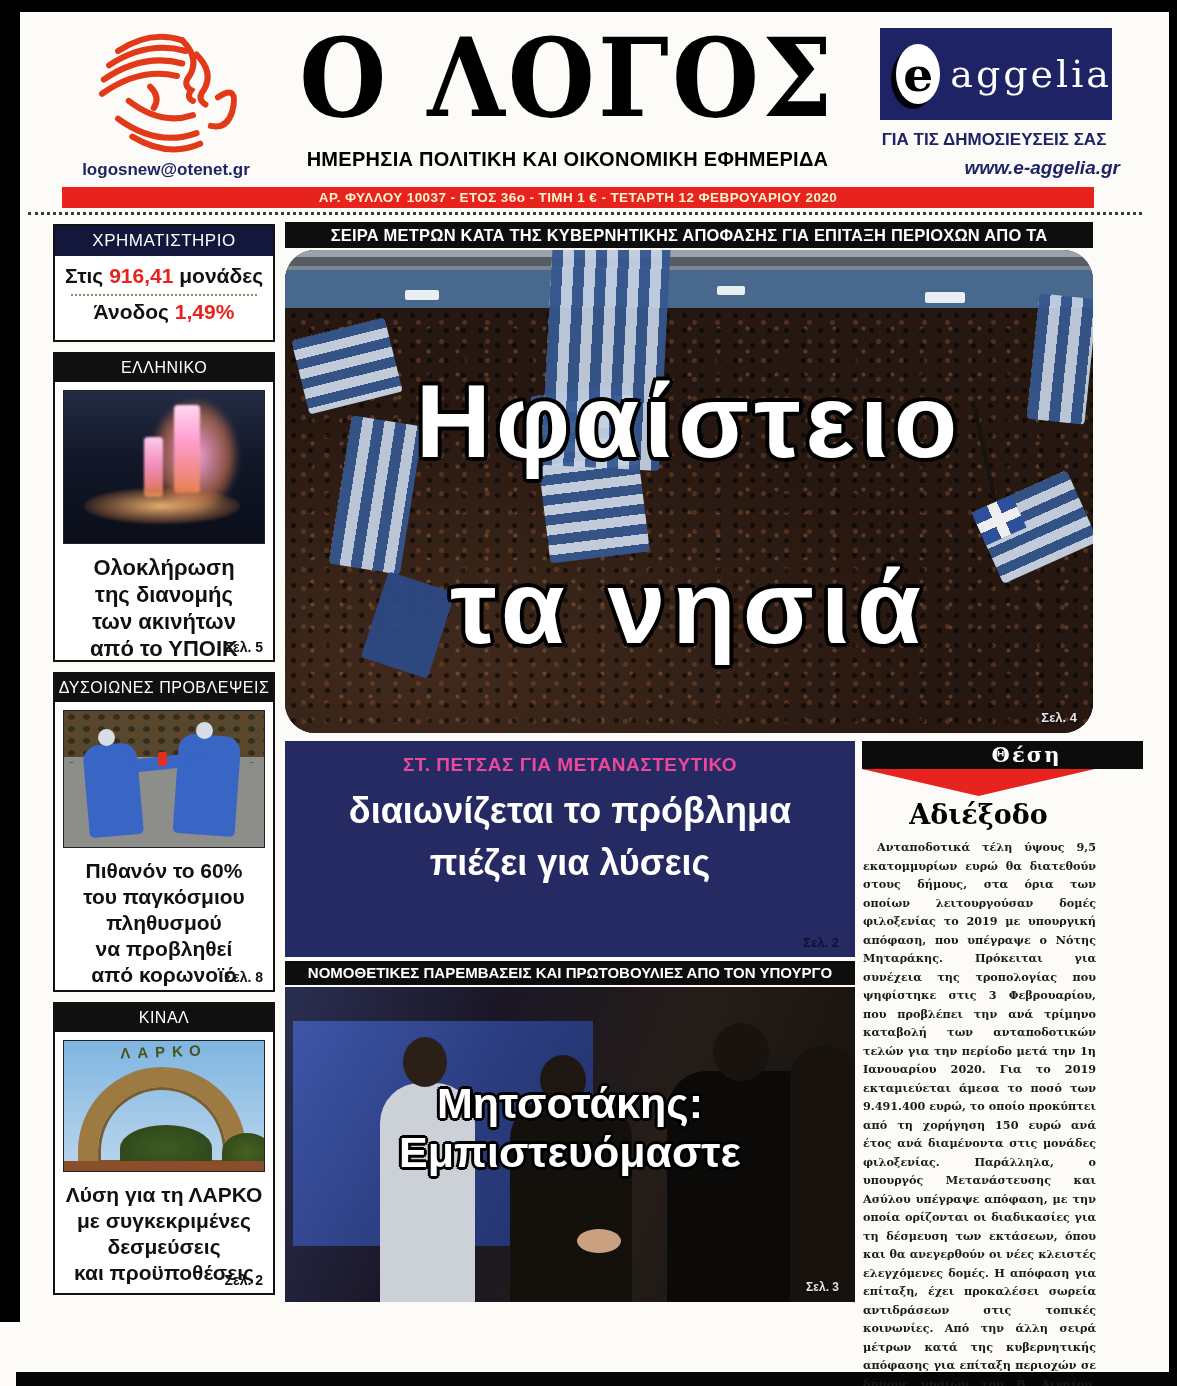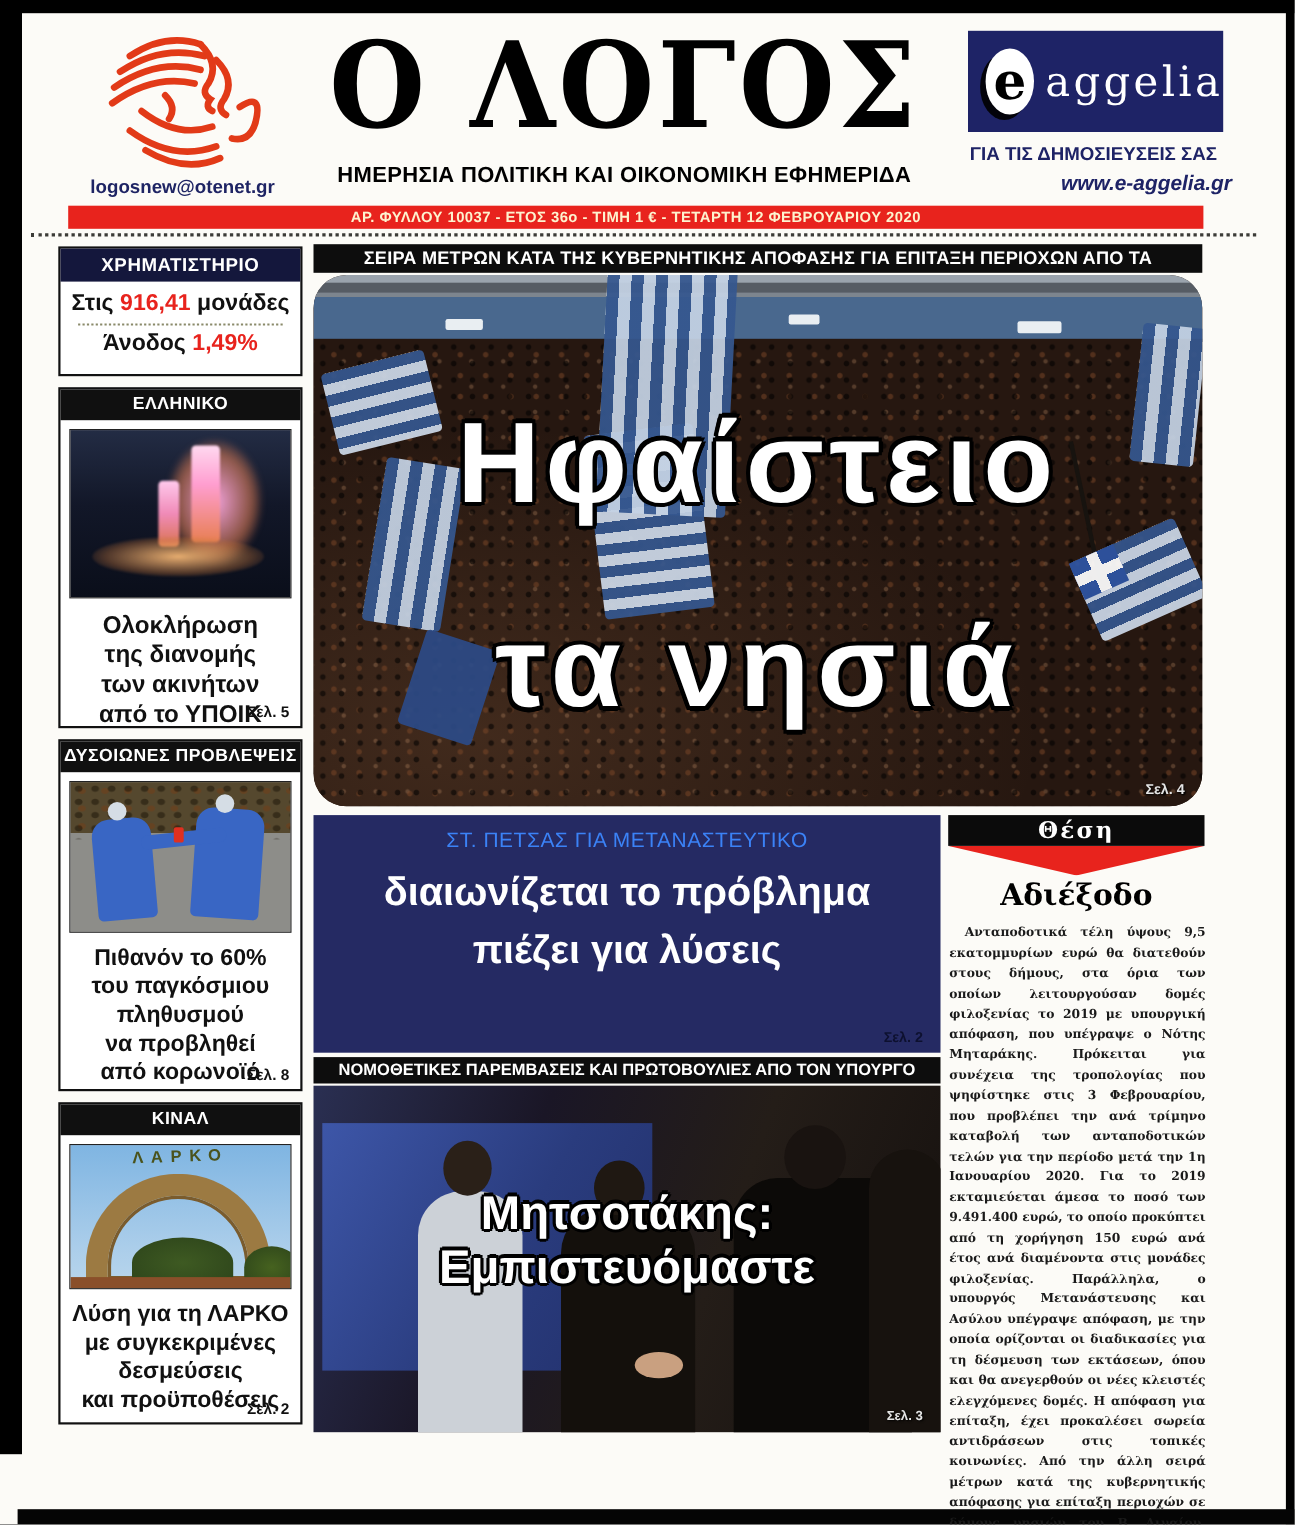--- a/index.html
+++ b/index.html
@@ -24,21 +24,21 @@
             margin-left:16px;box-shadow:-5px 5px 0 rgba(0,0,0,0.9);}
   .ad-word{color:#fff;font-family:"DejaVu Serif",serif;font-size:38px;margin-left:10px;letter-spacing:3px;}
   .ad-tagline{left:868px;top:130px;width:252px;text-align:center;color:#1e2366;font-weight:bold;font-size:17px;}
   .ad-url{left:868px;top:157px;width:252px;text-align:right;color:#1e2366;font-weight:bold;font-style:italic;font-size:19px;}
   .issue-bar{left:62px;top:187px;width:1032px;height:21px;background:#e8231d;color:#fdf3cf;font-weight:bold;
              font-size:13.5px;text-align:center;line-height:21px;letter-spacing:0.4px;}
   .rule-dash{left:28px;top:212px;width:1114px;height:0;border-top:3px dotted #3c3c38;}
 
   
   .sbox{position:absolute;border:2px solid #111;background:#fff;box-sizing:border-box;}
-  .sbox-header{height:28px;background:#101010;color:#fff;font-weight:bold;font-size:16px;text-align:center;line-height:28px;letter-spacing:0.5px;}
+  .sbox-header{height:28px;background:#101010;color:#fff;font-weight:normal;font-size:16px;text-align:center;line-height:28px;letter-spacing:0.5px;}
   .stock-box{left:53px;top:224px;width:222px;height:118px;}
   .stock-box .sbox-header{height:30px;line-height:30px;font-size:17px;background:#14173c;}
   .stock-line{text-align:center;font-weight:bold;font-size:21px;margin-top:8px;}
   .stock-val{color:#e8231d;}
   .stock-sep{border-top:2px dotted #8a8a6a;margin:6px 16px 0 16px;}
   .sphoto{position:relative;margin:8px;border:1px solid #222;overflow:hidden;}
   .sbox-headline{text-align:center;font-weight:bold;color:#111;padding:2px 6px 0 6px;}
   .sbox-page{position:absolute;right:10px;bottom:5px;font-weight:bold;font-size:14px;}
   .box-ell{left:53px;top:352px;width:222px;height:310px;}
   .box-ell .sbox-headline{font-size:22px;line-height:27px;}
@@ -108,37 +108,37 @@
                      linear-gradient(180deg,transparent 0 36%,#fff 36% 64%,transparent 64%);}
   .pole{position:absolute;width:4px;background:#17130f;}
   .outline-txt{position:absolute;left:0;width:100%;text-align:center;color:#fff;font-weight:bold;
     text-shadow:-4px 0 0 #000,4px 0 0 #000,0 -4px 0 #000,0 4px 0 #000,-3px -3px 0 #000,3px -3px 0 #000,-3px 3px 0 #000,3px 3px 0 #000;}
   .lead-h1{top:112px;font-size:104px;letter-spacing:5px;}
   .lead-h2{top:298px;font-size:104px;letter-spacing:7px;}
   .photo-page{position:absolute;right:16px;bottom:8px;color:#e5e5e5;font-weight:bold;font-size:13px;
     text-shadow:1px 1px 2px #000;}
 
   .petsas-box{left:285px;top:741px;width:570px;height:216px;background:#252a63;}
-  .petsas-kicker{position:absolute;left:0;top:13px;width:100%;text-align:center;color:#3b82f6;font-weight:normal;font-size:19px;letter-spacing:0.5px;}
+  .petsas-kicker{position:absolute;left:0;top:13px;width:100%;text-align:center;color:#ec4899;font-weight:bold;font-size:19px;letter-spacing:0.5px;}
   .petsas-headline{position:absolute;left:0;top:44px;width:100%;text-align:center;color:#fff;font-weight:bold;
     font-size:36px;line-height:52px;}
   .petsas-page{position:absolute;right:16px;bottom:7px;color:rgba(5,8,30,0.75);font-weight:bold;font-size:13px;}
 
   .photo2{left:285px;top:987px;width:570px;height:315px;overflow:hidden;
     background:linear-gradient(110deg,#2a2f52 0%,#1a1626 32%,#241d18 62%,#15100e 100%);}
   .screen{position:absolute;left:8px;top:34px;width:300px;height:225px;
     background:linear-gradient(120deg,#3d56a8,#2a3c7e 55%,#22306b);}
   .sil{position:absolute;border-radius:40px 40px 0 0;}
   .sil-head{position:absolute;border-radius:50%;}
   .m-h1{top:92px;font-size:43px;text-shadow:-3px 0 0 #000,3px 0 0 #000,0 -3px 0 #000,0 3px 0 #000,-2px -2px 0 #000,2px -2px 0 #000,-2px 2px 0 #000,2px 2px 0 #000;}
   .m-h2{top:198px;font-size:43px;text-shadow:-3px 0 0 #000,3px 0 0 #000,0 -3px 0 #000,0 3px 0 #000,-2px -2px 0 #000,2px -2px 0 #000,-2px 2px 0 #000,2px 2px 0 #000;}
 
   
   .thesi-bar{left:862px;top:741px;width:233px;height:28px;background:#0b0b0b;color:#fff;
-    font-family:"DejaVu Serif",serif;font-weight:bold;font-size:21px;text-align:center;line-height:27px;letter-spacing:2px;}
+    font-family:"DejaVu Serif",serif;font-weight:bold;font-size:21px;text-align:center;line-height:27px;letter-spacing:2px;padding-left:48px;}
   .thesi-tri{left:862px;top:769px;width:233px;height:27px;background:#e8231d;
     clip-path:polygon(0 0,100% 0,50% 100%);}
   .op-title{left:862px;top:799px;width:233px;text-align:center;font-family:"DejaVu Serif",serif;
     font-weight:bold;font-size:27px;color:#000;}
   .op-flow{left:863px;top:838px;width:233px;font-family:"DejaVu Serif",serif;font-weight:bold;
     font-size:11.2px;line-height:18.5px;text-align:justify;color:#1a1a1a;}
   .op-body{text-indent:14px;}
 </style>
 </head>
 <body>

